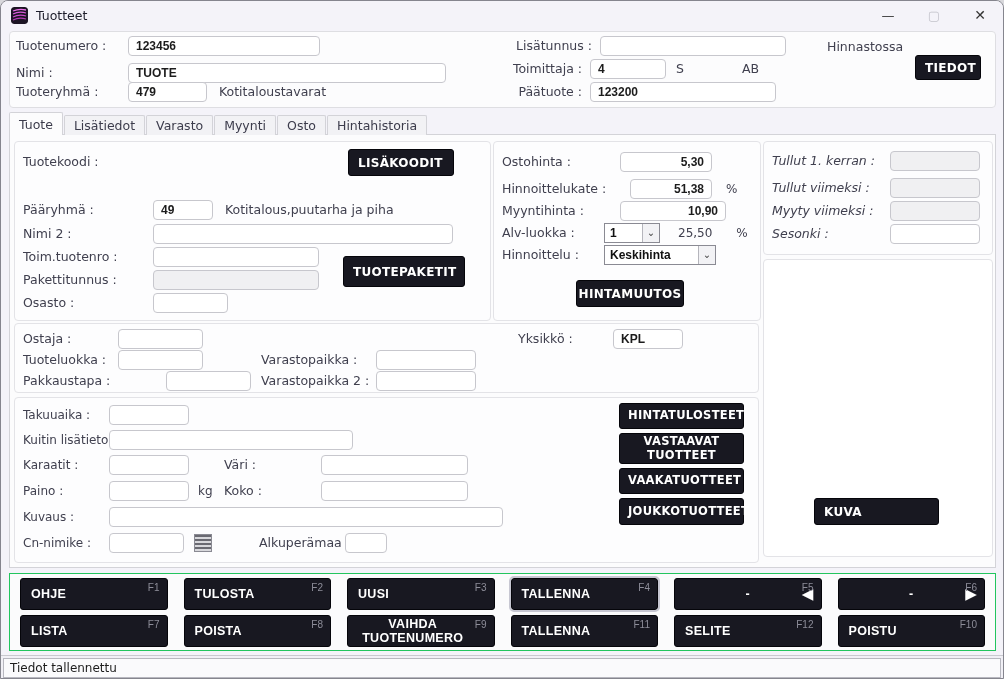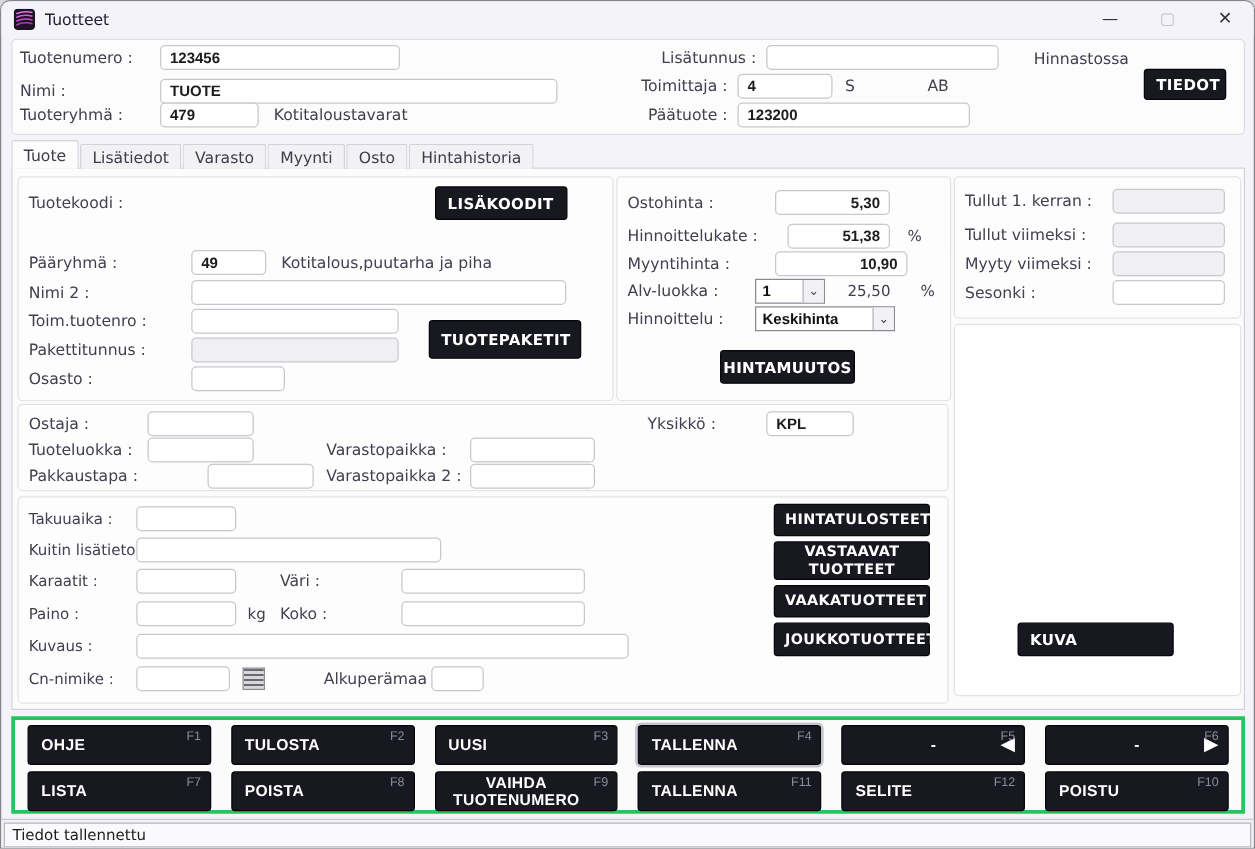--- a/index.html
+++ b/index.html
@@ -53,29 +53,29 @@
   .grp{position:absolute;background:#fdfdfe;border:1px solid #e3e3e7;border-radius:4px;}
   .grpA{left:4px;top:6px;width:477px;height:180px;}
   .grpB{left:483px;top:6px;width:268px;height:180px;}
   .grpC{left:753px;top:6px;width:230px;height:114px;}
   .picture-panel{left:753px;top:124px;width:230px;height:298px;background:#fff;}
   .grpD{left:4px;top:188px;width:745px;height:70px;text-decoration:underline;}
   .grpE{left:4px;top:262px;width:745px;height:166px;}
   .gA-lbl{width:130px;}
   .gB-lbl{width:112px;}
   .gB-lbl2{width:96px;}
-  .gC-lbl{width:118px;}
+  .gC-lbl{width:118px;font-style:italic;}
   .gD-lbl{width:95px;}
   .gE-lbl{width:86px;font-size:12px;}
   .unit{font-size:12px;color:#40404f;}
   .side-btn{position:absolute;left:604px;width:125px;font-size:11.5px;line-height:1.15;padding:0 8px;}
   .cn-icon{width:18px;height:18px;margin-left:10px;border:1px solid #8a8a93;background:
     repeating-linear-gradient(#6a6a72 0 2px,#d8d8dc 2px 4px);cursor:default;}
   
-  .fn-panel{position:absolute;left:8px;top:572px;width:987px;height:78px;background:#fbfbfc;border:3px solid #22c55e;
+  .fn-panel{position:absolute;left:8px;top:572px;width:987px;height:78px;background:#fbfbfc;border:1px solid #22c55e;
     display:grid;grid-template-columns:repeat(6,1fr);grid-template-rows:32px 32px;gap:5px 16px;padding:4px 10px;}
   .fn-btn{position:relative;background:#181821;border:1px solid #05050a;border-radius:3px;color:#fff;
     display:flex;align-items:center;padding:0 26px 0 10px;font-size:12.5px;font-weight:700;letter-spacing:.3px;line-height:1.15;cursor:default;}
   .fn-btn .fkey{position:absolute;top:3px;right:7px;font-size:10px;font-weight:400;color:#8d8d99;letter-spacing:0;}
   .fn-btn.focused{outline:2px solid #c7c7d2;outline-offset:0px;}
   .fn-btn.nav{justify-content:center;padding:0 10px;}
   .fn-btn .arrow{position:absolute;right:7px;top:50%;transform:translateY(-50%);font-size:15px;font-weight:400;}
   
   .statusbar{position:absolute;left:0;top:654px;width:100%;height:25px;background:#f1f0f6;border-top:1px solid #c9c9cf;padding:2px;}
   .status-field{width:100%;height:100%;border:1px solid #b7b7bf;background:#fafafc;display:flex;align-items:center;
@@ -110,21 +110,21 @@
     <div class="row" style="left:6px;top:30px;">
       <span class="lbl hp-lbl-l">Nimi :</span>
       <input class="inp" style="width: 318px;" value="TUOTE">
     </div>
     <div class="row" style="left:6px;top:49px;">
       <span class="lbl hp-lbl-l">Tuoteryhmä :</span>
       <input class="inp" style="width: 79px;" value="479">
       <span class="lbl" style="margin-left:12px;">Kotitaloustavarat</span>
     </div>
 
-    <div class="row" style="left:517px;top:3px;">
+    <div class="row" style="left:504px;top:3px;">
       <span class="lbl hp-lbl-r">Lisätunnus :</span>
       <input class="inp" style="width: 186px;" value="">
     </div>
     <div class="row" style="left:494px;top:26px;">
       <span class="lbl hp-lbl-r">Toimittaja :</span>
       <input class="inp" style="width: 76px;" value="4">
       <span class="lbl" style="margin-left:10px;">S</span>
       <span class="lbl" style="margin-left:58px;">AB</span>
     </div>
     <div class="row" style="left:494px;top:49px;">

